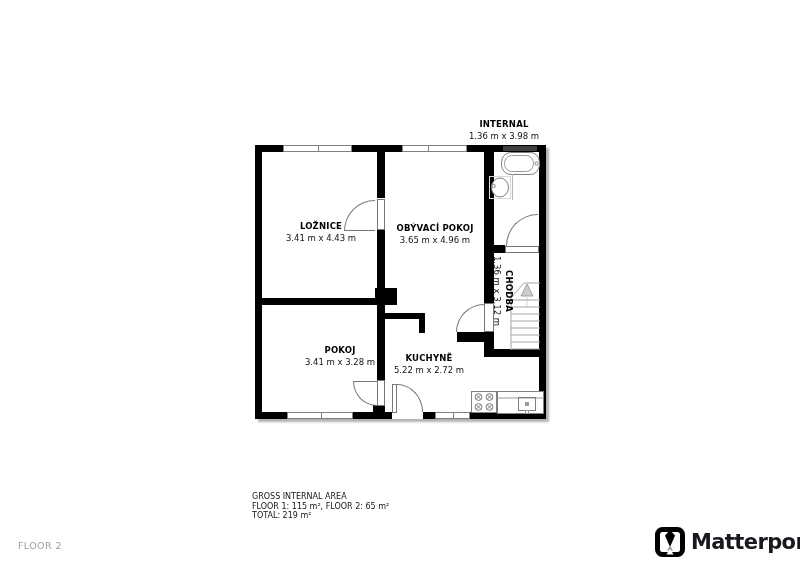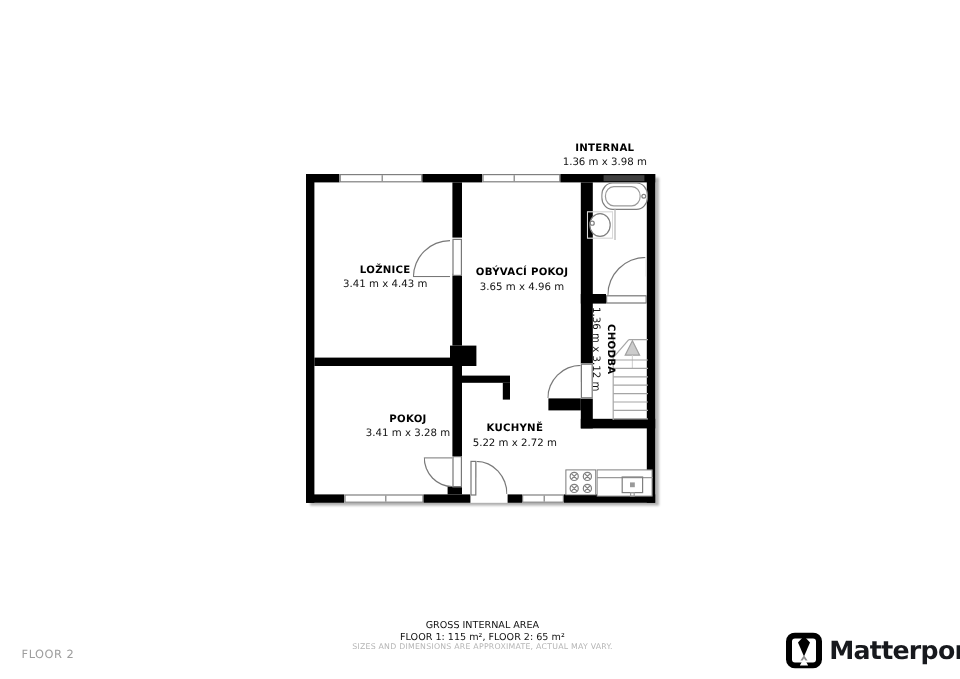--- a/index.html
+++ b/index.html
@@ -20,21 +20,21 @@
   .arc.bl{border-bottom:1px solid #777;border-left:1px solid #777;border-top:1px solid #777;
           border-bottom-left-radius:100% 100%;}
   .grayline{position:absolute;background:#b5b5b5;}
   
   .rlabel{position:absolute;transform:translate(-50%,-50%);text-align:center;color:#000;white-space:nowrap;}
   .rname{font-size:8.5px;font-weight:bold;letter-spacing:0.2px;line-height:11px;}
   .rdims{font-size:8.5px;line-height:12px;color:#111;}
   .vlabel{position:absolute;transform:translate(-50%,-50%) rotate(90deg);text-align:center;
           color:#000;white-space:nowrap;}
   
-  .footer{position:absolute;left:252px;top:516px;width:300px;text-align:center;color:#141414;}
+  .footer{position:absolute;left:252px;top:492px;width:300px;text-align:left;color:#141414;}
   .fline{font-size:8px;line-height:9.5px;}
   .fdisc{font-size:6.5px;line-height:9px;color:#b5b5b5;letter-spacing:0.2px;}
   .floortag{position:absolute;left:18px;top:540px;font-size:9.5px;color:#9e9e9e;letter-spacing:0.4px;}
   .brand{position:absolute;left:655px;top:526px;height:32px;display:flex;align-items:center;}
   .brandtext{font-size:21px;font-weight:bold;color:#17191d;letter-spacing:-0.6px;margin-left:6px;}
   svg{display:block;}
 </style>
 </head>
 <body>
 
@@ -171,21 +171,21 @@
     <div class="rdims">3.41 m x 3.28 m</div>
   </div>
   <div class="rlabel" style="left:429px;top:364px">
     <div class="rname">KUCHYNĚ</div>
     <div class="rdims">5.22 m x 2.72 m</div>
   </div>
 
   <div class="footer">
     <div class="fline">GROSS INTERNAL AREA</div>
     <div class="fline">FLOOR 1: 115 m², FLOOR 2: 65 m²</div>
-    <div class="fdisc">SIZES AND DIMENSIONS ARE APPROXIMATE, ACTUAL MAY VARY.</div>
+    <div class="fline">TOTAL: 219 m²</div>
   </div>
 
   <div class="floortag">FLOOR 2</div>
 
   <div class="brand">
     <svg width="30" height="30" viewBox="0 0 30 30">
       <rect x="2.5" y="2.5" width="25" height="25" rx="5" ry="5" fill="none" stroke="#000" stroke-width="5"></rect>
       <polygon points="15,3 20,8.5 15,20 10,8.5" fill="#000"></polygon>
       <polygon points="15,19 12,23.5 18,23.5" fill="#8c8c8c"></polygon>
       <polygon points="15,21.5 11.5,27.5 18.5,27.5" fill="#fff"></polygon>

